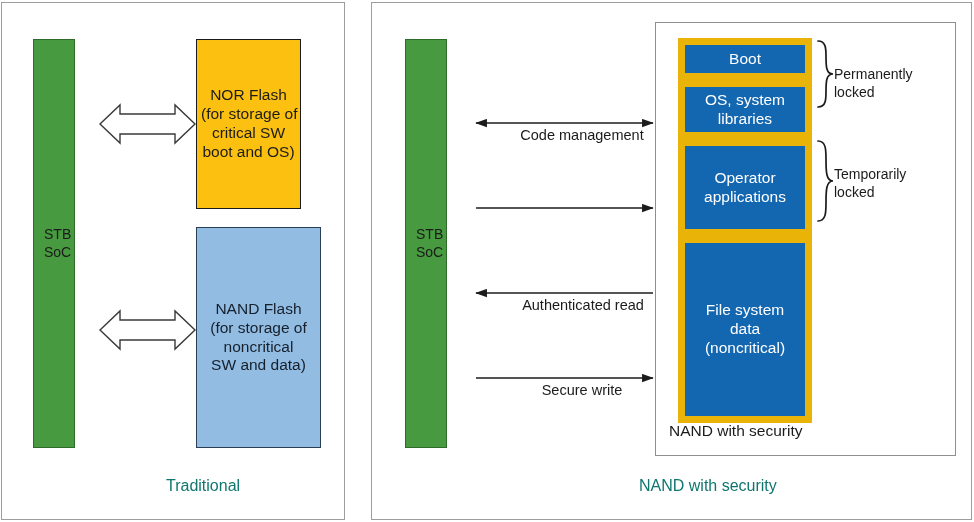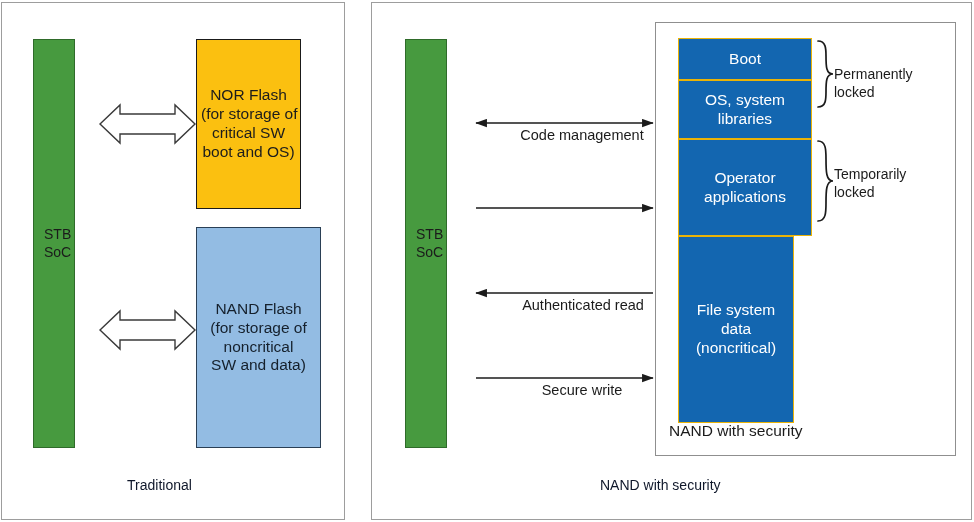--- a/index.html
+++ b/index.html
@@ -66,36 +66,37 @@
   .inner-box {
     position: absolute;
     box-sizing: border-box;
     border: 1px solid #8f8f8f;
     background: #ffffff;
   }
   .seg {
     position: absolute;
     box-sizing: border-box;
     background: #1366b0;
-    border: 1px solid #eab308;
+    border: 7px solid #eab308;
     display: flex;
     align-items: center;
     justify-content: center;
     text-align: center;
     color: #ffffff;
     font-size: 15.5px;
     line-height: 1.22;
   }
   .seg .lines div { white-space: nowrap; }
 
   .caption {
     position: absolute;
-    color: #0f172a;
-    font-size: 14px;
+    color: #0f766e;
+    font-size: 16px;
     white-space: nowrap;
+    margin-left: 39px;
   }
   .inner-label {
     position: absolute;
     color: #1b1b1b;
     font-size: 15.5px;
     white-space: nowrap;
   }
   .brace-label {
     position: absolute;
     color: #1b1b1b;
@@ -182,21 +183,21 @@
       </div>
     </div>
 
     <div class="seg" style="left:306px; top:136px; width:134px; height:97px;">
       <div class="lines">
         <div>Operator</div>
         <div>applications</div>
       </div>
     </div>
 
-    <div class="seg" style="left:306px; top:233px; width:116px; height:187px;">
+    <div class="seg" style="left:306px; top:233px; width:134px; height:187px;">
       <div class="lines">
         <div>File system</div>
         <div>data</div>
         <div>(noncritical)</div>
       </div>
     </div>
 
     <div class="brace-label" style="left:462px; top:62px;">
       <div>Permanently</div>
       <div>locked</div>

